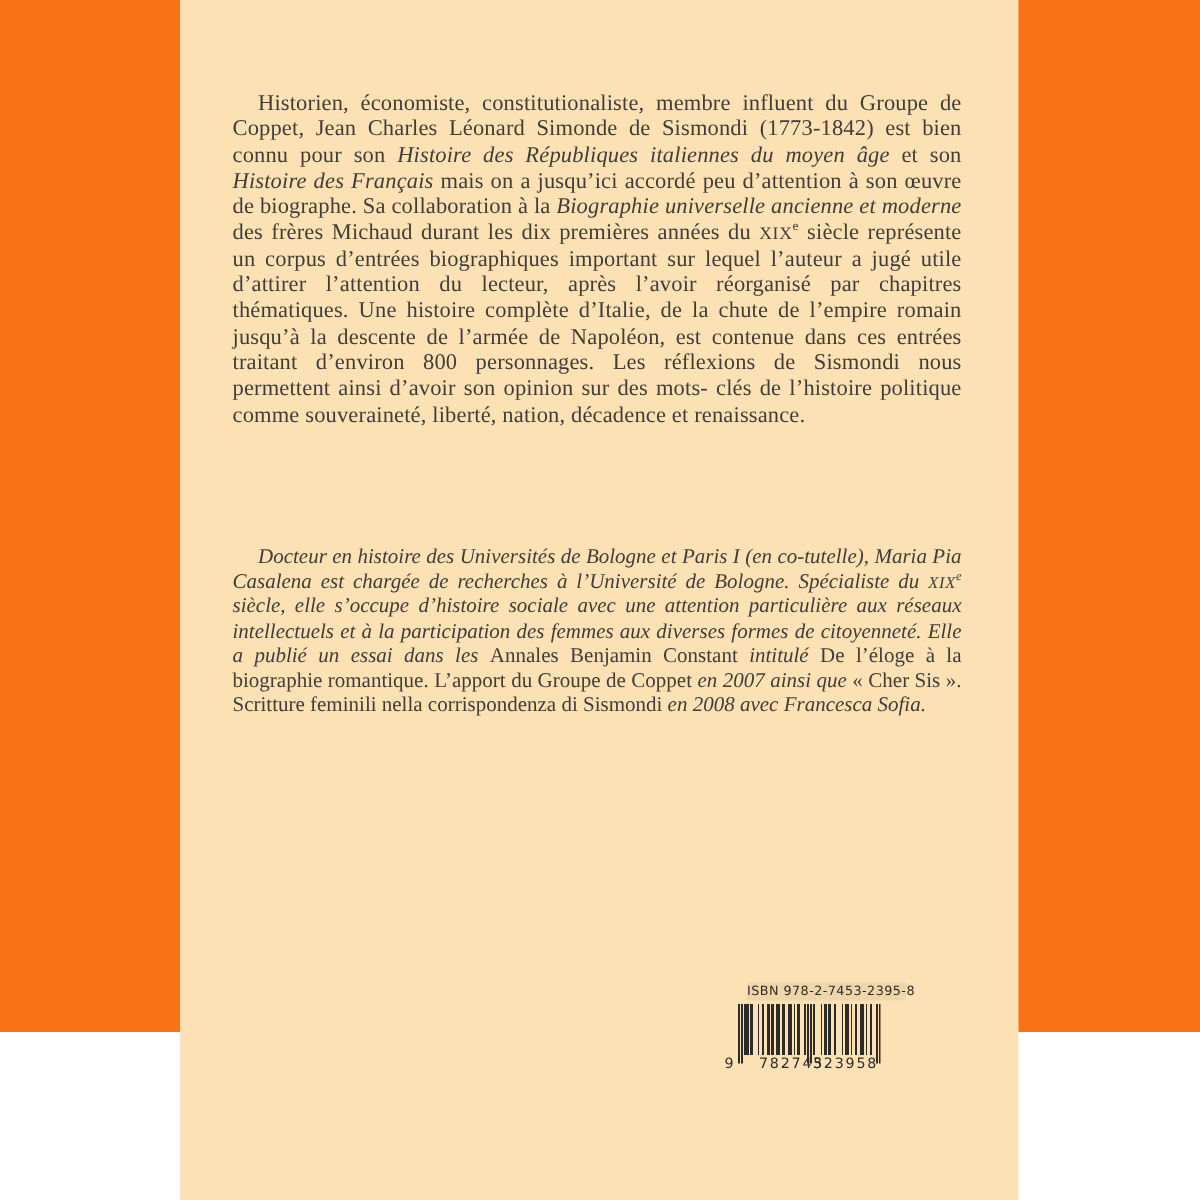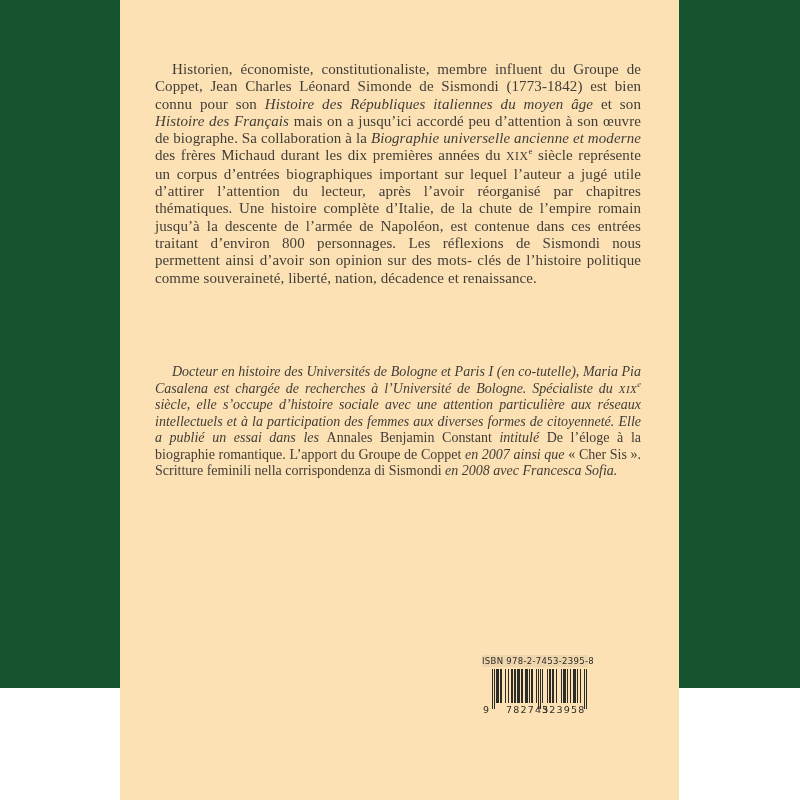--- a/index.html
+++ b/index.html
@@ -8,21 +8,21 @@
     width: 800px;
     height: 800px;
     overflow: hidden;
     background: #ffffff;
     font-family: "Liberation Serif", "DejaVu Serif", serif;
   }
   .page {
     position: relative;
     width: 800px;
     height: 688px;
-    background: #14532d;
+    background: #f97316;
   }
   .cover {
     position: absolute;
     left: 120px;
     top: 0;
     width: 559px;
     height: 800px;
     background: #fce1b5;
   }
   .para {
@@ -63,21 +63,21 @@
   .barcode-block {
     position: absolute;
     left: 362px;
     top: 655px;
     width: 106px;
     height: 62px;
   }
   .isbn-label {
     position: absolute;
     top: 0;
-    left: 0;
+    left: 16px;
     width: 106px;
     text-align: center;
     font-family: "DejaVu Sans", "Liberation Sans", sans-serif;
     font-size: 8.5px;
     letter-spacing: 0.3px;
     color: #2e2c27;
     background: rgba(0,0,0,0.05);
     padding: 1px 0;
     white-space: nowrap;
   }

